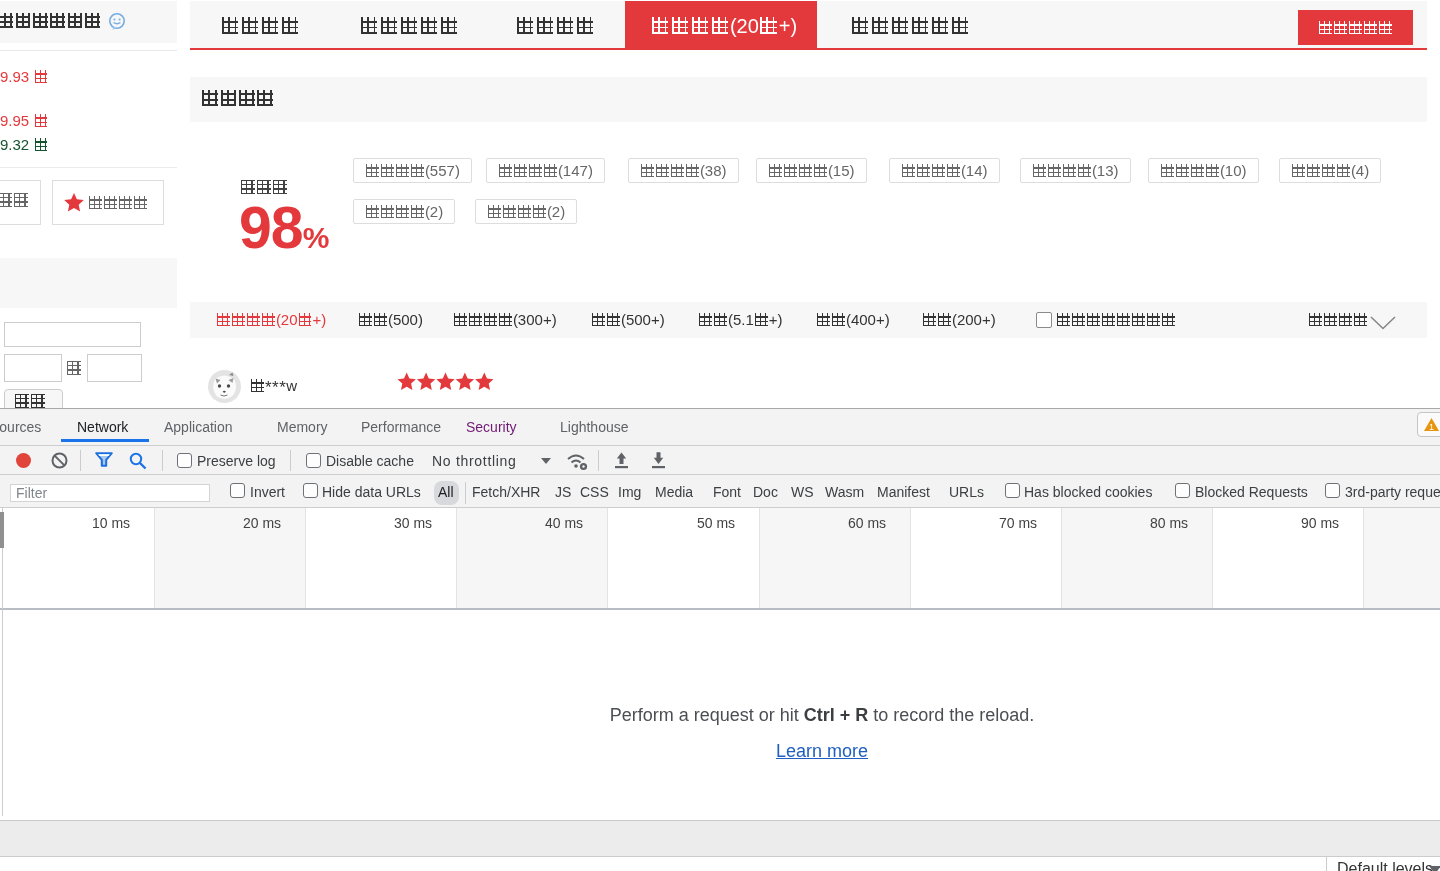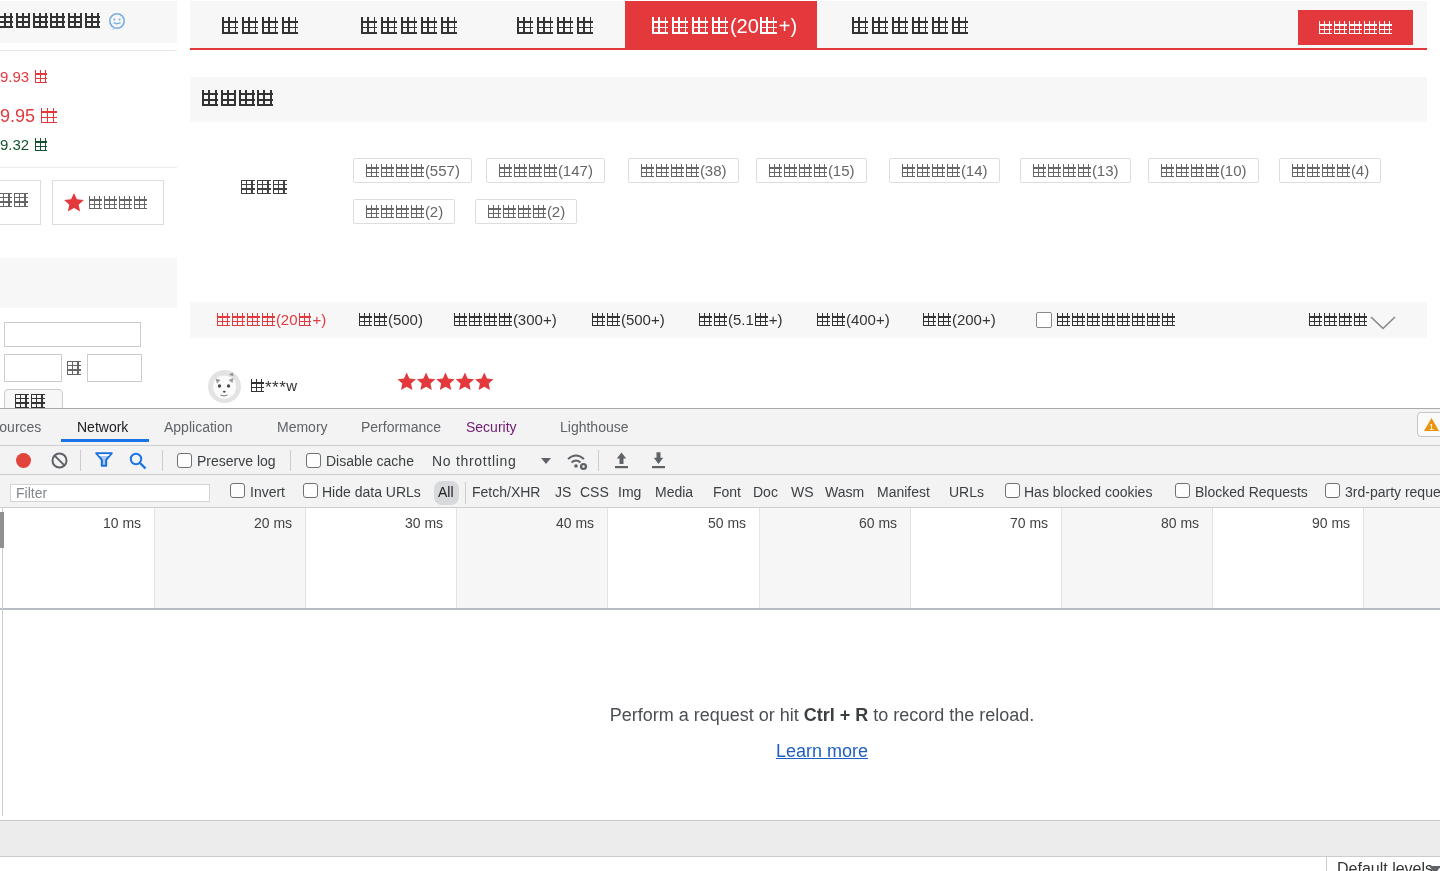--- a/index.html
+++ b/index.html
@@ -21,36 +21,36 @@
 input,.inp{background:#fff;border:1px solid #ccc}
 
 #dt{position:absolute;left:0;top:408px;width:1440px;height:463px;background:#fff;
   font-size:14px;color:#3c4043}
 .dtbar{position:absolute;left:0;width:1440px;background:#f3f3f3}
 .cb{position:absolute;width:15px;height:15px;border:1.5px solid #6e7277;border-radius:3px;background:#fdfdfd}
 .cbp{position:absolute;width:16px;height:16px;border:1px solid #8a8a8a;border-radius:2px;background:#fff}
 .vsep{position:absolute;width:1px;background:#ccc}
 .hline{position:absolute;left:0;width:1440px;height:1px;background:#cdcdcd}
 .tick{position:absolute;top:0;width:1px;height:101px;background:#e3e3e3}
-.tlab{position:absolute;top:7px;font-size:14px;color:#424242;text-align:center;width:60px}
+.tlab{position:absolute;top:7px;font-size:14px;color:#424242;text-align:left;width:60px}
 </style></head>
 <body>
 <div id="page">
 <div class="abs sgray" style="left:0;top:1px;width:177px;height:42px"></div>
 <div class="abs" style="left:0;top:50px;width:177px;height:1px;background:#e8e8e8"></div>
 <div class="abs" style="left:-3px;top:12px;font-size:17px;font-weight:bold;color:#333;white-space:nowrap"><i class="g gb"></i><i class="g gb"></i><i class="g gb"></i><i class="g gb"></i><i class="g gb"></i><i class="g gb"></i></div>
 <svg class="abs" style="left:107px;top:12px" width="20" height="20" viewBox="0 0 20 20">
 <circle cx="10" cy="9" r="7.2" fill="none" stroke="#76aee3" stroke-width="1.6"></circle>
 <path d="M6.5 14.5 L5.5 18 L9.5 15.8" fill="#9cc6ec"></path>
 <circle cx="7.4" cy="7.6" r="1" fill="#76aee3"></circle>
       <circle cx="12.6" cy="7.6" r="1" fill="#76aee3"></circle>
 <path d="M6.5 10.5 q3.5 2.6 7 0" fill="none" stroke="#76aee3" stroke-width="1.4"></path>
     </svg>
 <div class="abs" style="left:0;top:68px;font-size:15px;color:#e4393c;white-space:nowrap">9.93&nbsp;<i class="g"></i></div>
-<div class="abs" style="left:0;top:106px;font-size:18px;color:#e4393c;white-space:nowrap">9.95&nbsp;<i class="g"></i></div>
+<div class="abs" style="left:0;top:112px;font-size:15px;color:#e4393c;white-space:nowrap">9.95&nbsp;<i class="g"></i></div>
 <div class="abs" style="left:0;top:136px;font-size:15px;color:#14532d;white-space:nowrap">9.32&nbsp;<i class="g"></i></div>
 <div class="abs" style="left:0;top:167px;width:177px;height:1px;background:#ebebeb"></div>
 <div class="abs" style="left:-30px;top:180px;width:71px;height:45px;border:1px solid #ddd;background:#fff"></div>
 <div class="abs" style="left:-3px;top:192px;font-size:16px;color:#666"><i class="g"></i><i class="g"></i></div>
 <div class="abs" style="left:52px;top:180px;width:112px;height:45px;border:1px solid #ddd;background:#fff"></div>
 <svg class="abs" style="left:64px;top:193px" width="20" height="19" viewBox="0 0 20 19">
 <polygon points="10,0 12.9,6.3 19.8,7 14.7,11.7 16.1,18.5 10,15 3.9,18.5 5.3,11.7 0.2,7 7.1,6.3" fill="#e4393c"></polygon>
     </svg>
 <div class="abs" style="left:88px;top:194px;font-size:15px;color:#666"><i class="g"></i><i class="g"></i><i class="g"></i><i class="g"></i></div>
 <div class="abs sgray" style="left:0;top:258px;width:177px;height:50px"></div>
@@ -66,20 +66,21 @@
 <div class="abs" style="left:359px;top:15px;font-size:20px;color:#333;white-space:nowrap"><i class="g"></i><i class="g"></i><i class="g"></i><i class="g"></i><i class="g"></i></div>
 <div class="abs" style="left:515px;top:15px;font-size:20px;color:#333;white-space:nowrap"><i class="g"></i><i class="g"></i><i class="g"></i><i class="g"></i></div>
 <div class="abs" style="left:625px;top:1px;width:192px;height:49px;background:#e4393c"></div>
 <div class="abs" style="left:650px;top:15px;font-size:20px;color:#fff;white-space:nowrap"><i class="g"></i><i class="g"></i><i class="g"></i><i class="g"></i>(20<i class="g"></i>+)</div>
 <div class="abs" style="left:850px;top:15px;font-size:20px;color:#333;white-space:nowrap"><i class="g"></i><i class="g"></i><i class="g"></i><i class="g"></i><i class="g"></i><i class="g"></i></div>
 <div class="abs" style="left:1298px;top:10px;width:115px;height:35px;background:#e4393c"></div>
 <div class="abs" style="left:1318px;top:19px;font-size:15px;color:#fff;white-space:nowrap"><i class="g"></i><i class="g"></i><i class="g"></i><i class="g"></i><i class="g"></i></div>
 <div class="abs sgray" style="left:190px;top:77px;width:1237px;height:45px"></div>
 <div class="abs" style="left:201px;top:89px;font-size:18px;font-weight:bold;color:#333"><i class="g gb"></i><i class="g gb"></i><i class="g gb"></i><i class="g gb"></i></div>
 <div class="abs" style="left:240px;top:179px;font-size:16px;color:#424242"><i class="g"></i><i class="g"></i><i class="g"></i></div>
+<div class="abs" style="left:239px;top:194px;font-size:59px;font-weight:bold;color:#e4393c;letter-spacing:-1px">98<span style="font-size:30px;letter-spacing:0">%</span></div>
 <div class="tagbox" style="left:353px;top:158px"><i class="g"></i><i class="g"></i><i class="g"></i><i class="g"></i>(557)</div>
 <div class="tagbox" style="left:486px;top:158px"><i class="g"></i><i class="g"></i><i class="g"></i><i class="g"></i>(147)</div>
 <div class="tagbox" style="left:628px;top:158px"><i class="g"></i><i class="g"></i><i class="g"></i><i class="g"></i>(38)</div>
 <div class="tagbox" style="left:756px;top:158px"><i class="g"></i><i class="g"></i><i class="g"></i><i class="g"></i>(15)</div>
 <div class="tagbox" style="left:889px;top:158px"><i class="g"></i><i class="g"></i><i class="g"></i><i class="g"></i>(14)</div>
 <div class="tagbox" style="left:1020px;top:158px"><i class="g"></i><i class="g"></i><i class="g"></i><i class="g"></i>(13)</div>
 <div class="tagbox" style="left:1148px;top:158px"><i class="g"></i><i class="g"></i><i class="g"></i><i class="g"></i>(10)</div>
 <div class="tagbox" style="left:1279px;top:158px"><i class="g"></i><i class="g"></i><i class="g"></i><i class="g"></i>(4)</div>
 <div class="tagbox" style="left:353px;top:199px"><i class="g"></i><i class="g"></i><i class="g"></i><i class="g"></i>(2)</div>
 <div class="tagbox" style="left:475px;top:199px"><i class="g"></i><i class="g"></i><i class="g"></i><i class="g"></i>(2)</div>

